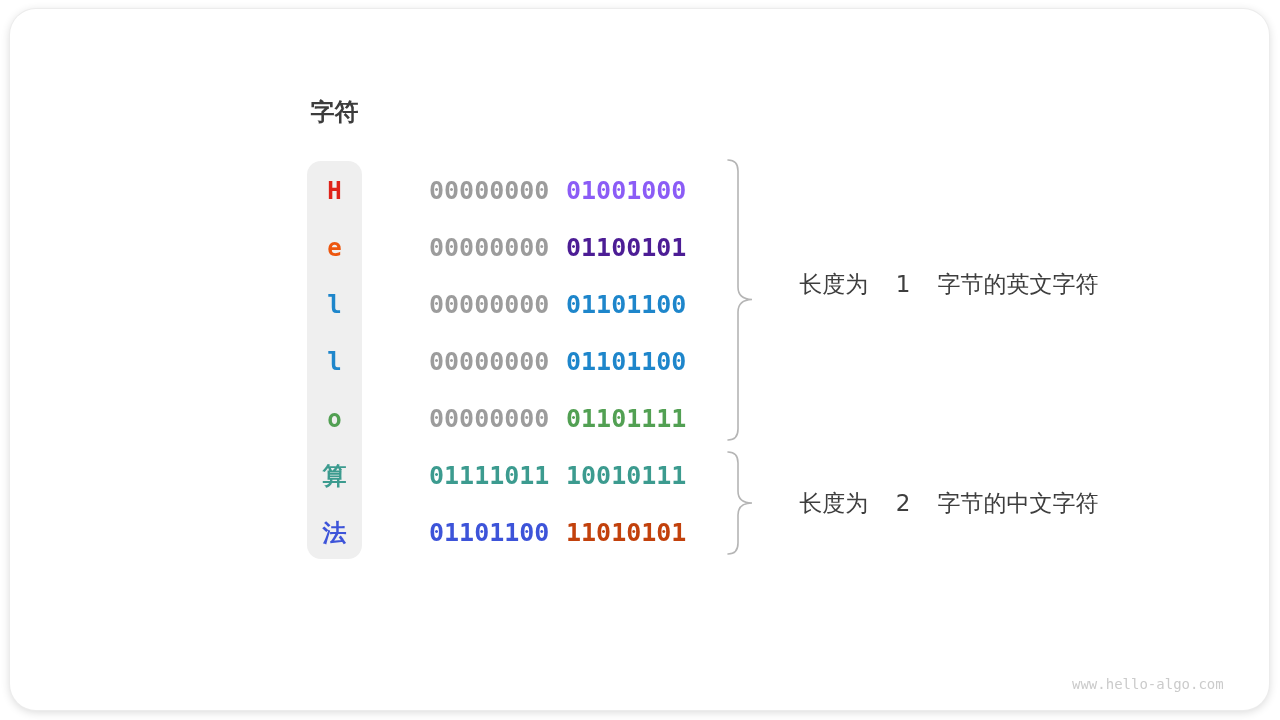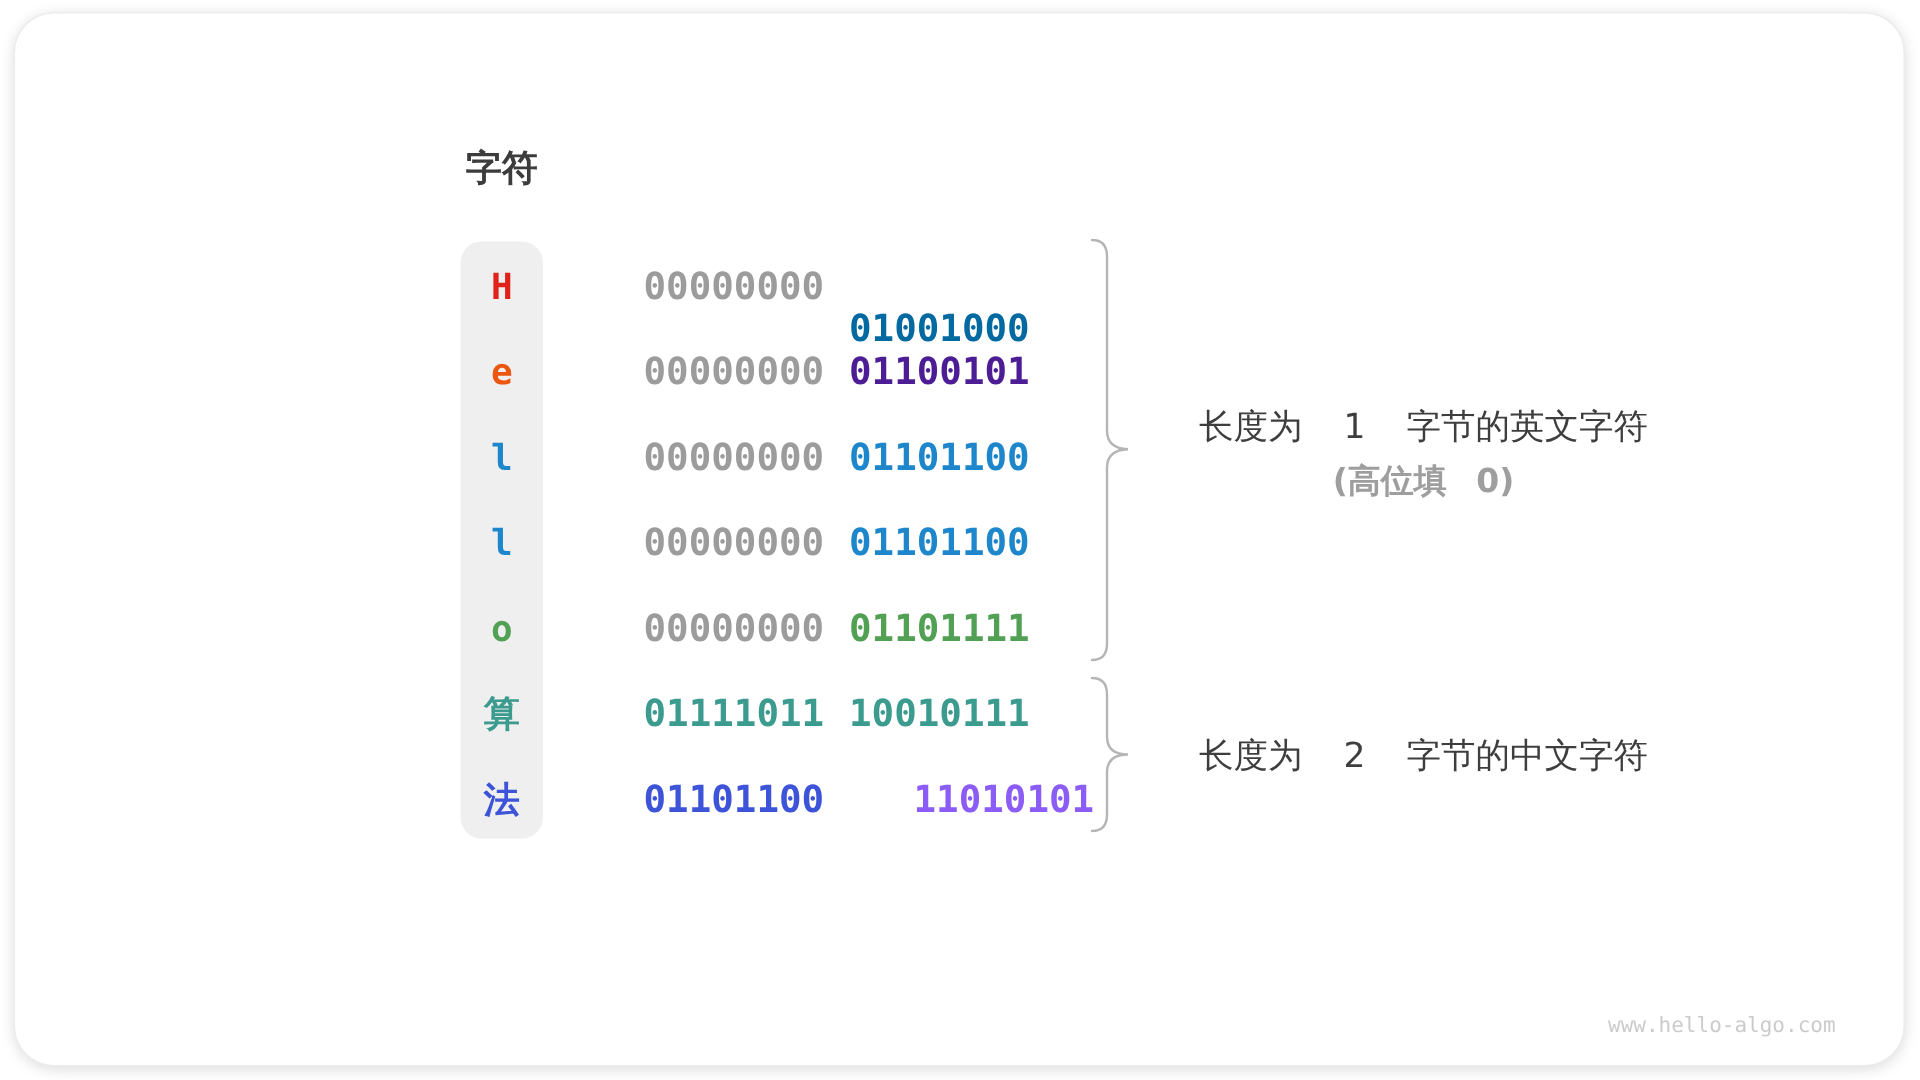--- a/index.html
+++ b/index.html
@@ -61,21 +61,21 @@
 <div class="stage">
   <div class="card"></div>
 
   <div class="hdr hdr-char">字符</div>
 
   <div class="char-col-bg"></div>
 
   <div class="row" style="top:178px">
     <span class="char-cell" style="color: rgb(223, 35, 26);">H</span>
     <span class="byte byte-high" style="color: rgb(156, 156, 156);">00000000</span>
-    <span class="byte byte-low" style="color: #0369a1; margin-top: 28px;">01001000</span>
+    <span class="byte byte-low" style="color: #8b5cf6;">01001000</span>
   </div>
   <div class="row" style="top:235px">
     <span class="char-cell" style="color: rgb(237, 86, 14);">e</span>
     <span class="byte byte-high" style="color: rgb(156, 156, 156);">00000000</span>
     <span class="byte byte-low" style="color: #4c1d95;">01100101</span>
   </div>
   <div class="row" style="top:292px">
     <span class="char-cell" style="color: rgb(30, 134, 203);">l</span>
     <span class="byte byte-high" style="color: rgb(156, 156, 156);">00000000</span>
     <span class="byte byte-low" style="color: rgb(30, 134, 203);">01101100</span>
@@ -91,28 +91,27 @@
     <span class="byte byte-low" style="color: rgb(82, 160, 83); text-align: center;">01101111</span>
   </div>
   <div class="row" style="top:463px">
     <span class="char-cell" style="color: rgb(60, 155, 143);">算</span>
     <span class="byte byte-high" style="color: rgb(60, 155, 143);">01111011</span>
     <span class="byte byte-low" style="color: rgb(60, 155, 143);">10010111</span>
   </div>
   <div class="row" style="top:520px">
     <span class="char-cell" style="color: rgb(61, 84, 217);">法</span>
     <span class="byte byte-high" style="color: rgb(61, 84, 217);">01101100</span>
-    <span class="byte byte-low" style="color: #8b5cf6; margin-left: 43px;">11010101</span>
+    <span class="byte byte-low" style="color: #c2410c;">11010101</span>
   </div>
 
   <svg class="brace" style="left:725px; top:159px;" width="30" height="282" viewBox="0 0 30 282">
     <path d="M3,1 Q13,1 13,12 L13,128 Q13,140 27,140.5 Q13,141 13,153 L13,270 Q13,281 3,281"></path>
   </svg>
   <svg class="brace" style="left:725px; top:451px;" width="30" height="104" viewBox="0 0 30 104">
     <path d="M3,1 Q13,1 13,12 L13,40 Q13,52 27,52 Q13,52 13,64 L13,92 Q13,103 3,103"></path>
   </svg>
 
   <div class="ann" style="top:269px">长度为 1 字节的英文字符</div>
-  <div class="ann ann-muted" style="top:306px">(高位填 0)</div>
   <div class="ann" style="top:488px">长度为 2 字节的中文字符</div>
 
   <div class="watermark">www.hello-algo.com</div>
 </div>
 
 </body></html>

